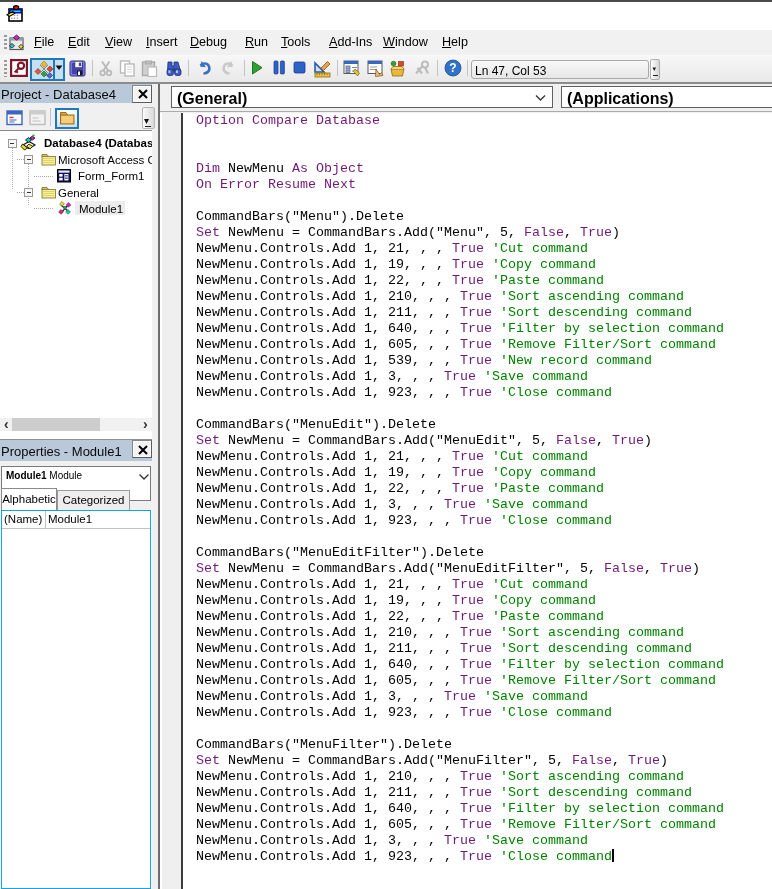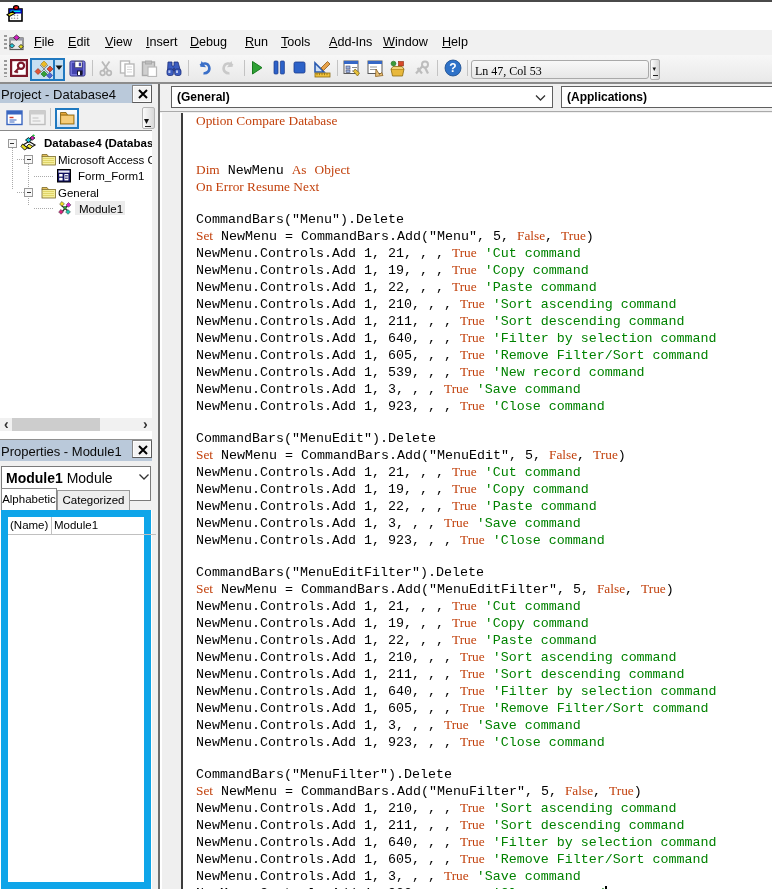--- a/index.html
+++ b/index.html
@@ -9,21 +9,21 @@
 #menubar { position:absolute; left:0; top:30px; width:772px; height:25px; background:#f1f1f1; }
 .mi { position:absolute; top:35px; font-size:12.6px; color:#000; white-space:nowrap; }
 .grip { position:absolute; width:3px; background-image:repeating-linear-gradient(to bottom,#9a9a9a 0 2px,transparent 2px 4px); }
 #toolbar { position:absolute; left:0; top:55px; width:772px; height:27px; background:linear-gradient(#f7f7f7,#e9e9e9); }
 #tbline { position:absolute; left:0; top:82px; width:772px; height:2px; background:#8c8c8c; }
 .ic { position:absolute; }
 .tsep { position:absolute; top:60px; width:1px; height:16px; background:#c3c3c3; }
 #hlbtn { position:absolute; left:29.5px; top:57.5px; width:24.5px; height:23px; background:#c6dff2; border:2px solid #2079c0; border-right:1px solid #2079c0; }
 #hlbtn2 { position:absolute; left:54px; top:57.5px; width:11px; height:23px; background:#c6dff2; border:2px solid #2079c0; border-left:1px solid #2079c0; }
 #lnbox { position:absolute; left:471px; top:59.5px; width:178px; height:19px; border:1px solid #a9a9a9; border-radius:3px; background:linear-gradient(#f8f8f8,#e7e7e7); }
-#lnbox span { position:absolute; left:3px; top:3px; font-size:12px; color:#000;font-family:Liberation Serif, serif; }
+#lnbox span { position:absolute; left:3px; top:3px; font-size:12px; color:#000; }
 #ovbtn { position:absolute; left:650px; top:58.5px; width:10px; height:21px; background:linear-gradient(90deg,#fdfdfd,#d5d5d5); border:1px solid #b0b0b0; border-radius:2px; }
 #ovbtn div { position:absolute; left:1.5px; top:7px; font-size:7px; color:#111; line-height:4px; }
 
 #leftgap { position:absolute; left:152px; top:84px; width:8px; height:805px; background:#f0f0f0; }
 .ptitle { position:absolute; left:0; width:152px; background:#bac9da; color:#0a0a0a; font-size:13px; }
 .ptitle span { position:absolute; left:1px; top:2.5px; white-space:nowrap; }
 .xbtn { position:absolute; left:132px; width:20px; height:18px; background:#f3f3f3; border:1px solid #868686; border-bottom-color:#5a5a5a; border-right-color:#5a5a5a; box-shadow:inset 0 0 0 1px #fdfdfd; }
 .xbtn svg { position:absolute; left:3.5px; top:2.5px; }
 #ptool { position:absolute; left:0; top:103px; width:152px; height:27px; background:#f0f0f0; }
 .psep { position:absolute; width:1px; background:#c3c3c3; }
@@ -39,38 +39,38 @@
 .exp { position:absolute; width:9px; height:9px; background:#f8f8f8; border:1px solid #999; }
 .expm { position:absolute; left:1.5px; top:3px; width:4px; height:1px; background:#333; }
 .vdot { position:absolute; width:1px; background-image:repeating-linear-gradient(to bottom,#aaa 0 1px,transparent 1px 2px); }
 .hdot { position:absolute; height:1px; background-image:repeating-linear-gradient(to right,#aaa 0 1px,transparent 1px 2px); }
 #hscroll { position:absolute; left:0; top:418px; width:152px; height:13px; background:#f1f1f1; }
 #hthumb { position:absolute; left:12px; top:0; width:88px; height:13px; background:#cdcdcd; }
 .sarr { position:absolute; top:-2px; font-size:14px; color:#333; font-weight:bold; }
 #props-title { top:439px; height:23px; border-top:1px solid #909090; }
 #props-title span { top:4px; }
 #pgap { position:absolute; left:0; top:461px; width:152px; height:49px; background:#f0f0f0; }
-#pcombo { position:absolute; left:1px; top:466px; width:150px; height:35px; background:#fff; border:1px solid #7a7a7a; font-size:14px; }
+#pcombo { position:absolute; left:1px; top:466px; width:150px; height:35px; background:#fff; border:1px solid #7a7a7a; font-size:10px; }
 #pcombo span { position:absolute; left:4px; top:2.5px; white-space:nowrap; }
 .chev { position:absolute; }
 #ptab1 { position:absolute; left:1px; top:487.5px; width:56px; height:22.5px; background:#fff; border:1px solid #8a8a8a; border-bottom:none; font-size:11.5px; text-align:center; padding-top:4px; z-index:2; }
 #ptab2 { position:absolute; left:57px; top:489.5px; width:73px; height:20.5px; background:#ededed; border:1px solid #9a9a9a; border-bottom:none; font-size:11.5px; text-align:center; padding-top:3.5px; }
-#pgrid { position:absolute; left:1px; top:510px; width:150px; height:379px; background:#fff; border:7px solid #0ea5e9; }
+#pgrid { position:absolute; left:1px; top:510px; width:150px; height:379px; background:#fff; border:1px solid #0ea5e9; }
 #pgrid .r1line { position:absolute; left:0; top:16.5px; width:148px; height:1px; background:#c0c0c0; }
 #pgrid .vline { position:absolute; left:43px; top:0; width:1px; height:16.5px; background:#c0c0c0; }
 #pgrid .cell { position:absolute; top:2px; font-size:11.5px; color:#000; }
 
 #codewin { position:absolute; left:158px; top:84px; width:614px; height:805px; border-left:2px solid #6e6e6e; background:#f0f0f0; }
 #codehead { position:absolute; left:0; top:0; width:612px; height:28px; background:#f0f0f0; border-bottom:1px solid #aaa; }
-.combo { position:absolute; top:2px; height:21.5px; background:#fff; border:1.2px solid #5f5f5f; font-size:12px; font-weight:bold; }
+.combo { position:absolute; top:2px; height:21.5px; background:#fff; border:1.2px solid #5f5f5f; font-size:16px; font-weight:bold; }
 .combo span { position:absolute; left:5px; top:3px; white-space:nowrap; }
 #codebody { position:absolute; left:0; top:29px; width:612px; height:776px; background:#fff; overflow:hidden; }
 #marginbar { position:absolute; left:2px; top:0; width:21px; height:776px; background:#efefef; border-right:2.5px solid #3c3c3c; }
 #code { position:absolute; left:36px; top:0; margin:0; font-family:"Liberation Mono",monospace; font-size:13.333px; line-height:16px; color:#000; }
-#code .k { color:#c2410c;font-family:Liberation Serif, serif; }
+#code .k { color:#701a75; }
 #code .c { color:#008200; }
 #caret { display:inline-block; width:2px; height:13px; background:#000; vertical-align:-2px; }
 </style></head>
 <body>
 <div id="root">
 <div id="topline"></div>
 <div id="titlebar"></div>
 <svg class="ic" style="left:6px;top:5px" width="17" height="17" viewBox="0 0 17 17">
       <rect x="3" y="4" width="13" height="12" fill="#fff" stroke="#000" stroke-width="1.6"></rect>
       <rect x="3.8" y="4.8" width="11.4" height="3" fill="#00e0f0" stroke="#0000b0" stroke-width="1.4"></rect>

